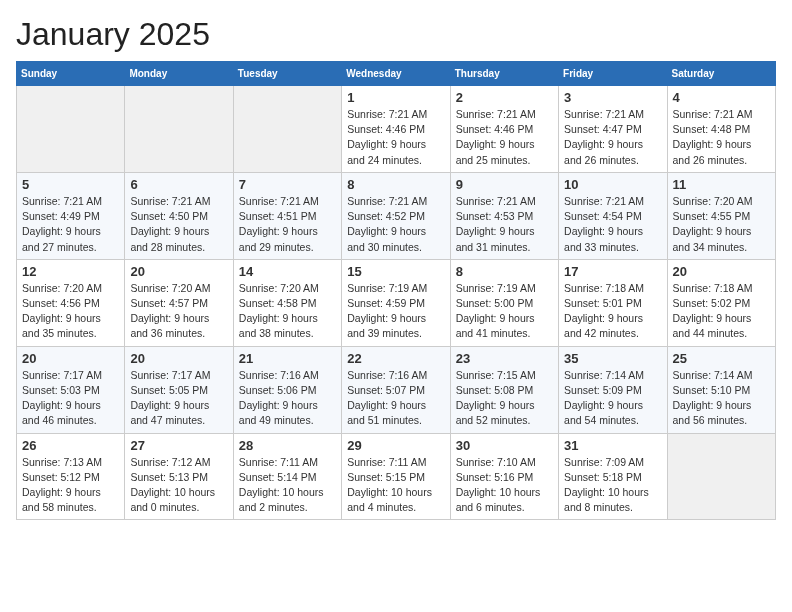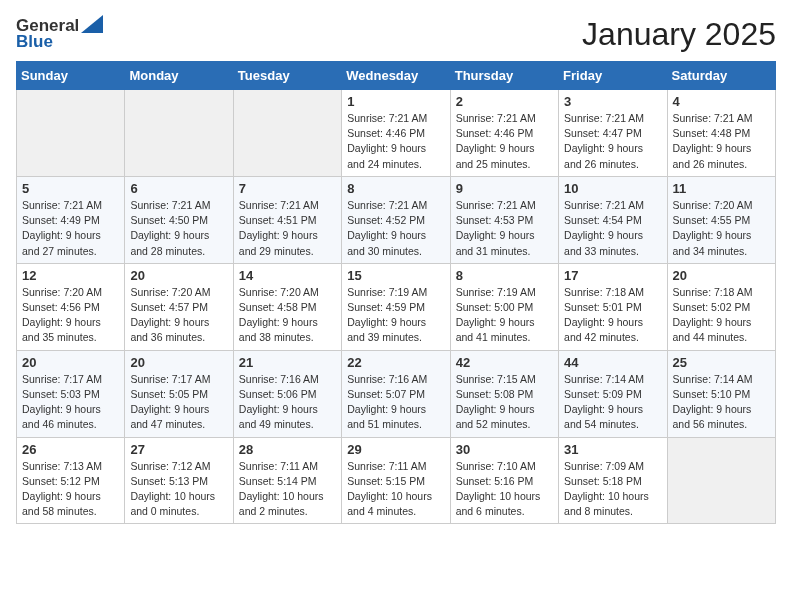--- a/index.html
+++ b/index.html
@@ -36,21 +36,21 @@
       color: #444;
     }
     .calendar {
       width: 100%;
       border-collapse: collapse;
       border: 1px solid #ccc;
     }
     .calendar th {
       background-color: #2a6db5;
       color: #fff;
-      font-size: 13px;
+      font-size: 10px;
       font-weight: bold;
       padding: 6px 4px;
       text-align: left;
       border: 1px solid #2a6db5;
     }
     .calendar td {
       vertical-align: top;
       border: 1px solid #ccc;
       padding: 4px 5px;
       width: 108px;
@@ -75,29 +75,20 @@
       line-height: 1.45;
     }
     .empty-cell {
       background: #f0f0f0 !important;
     }
   </style>
 </head>
 <body>
 
 <div class="header">
-  <div class="logo">
-    <div style="display:flex;align-items:center;gap:2px;">
-      <span class="logo-general" style="font-size:17px;font-weight:bold;color:#333;">General</span>
-      <svg width="22" height="18" viewBox="0 0 22 18" style="margin-top:-4px;">
-        <polygon points="0,18 22,0 22,18" fill="#1a5fa8"></polygon>
-      </svg>
-    </div>
-    <span class="logo-blue" style="font-size:17px;font-weight:bold;color:#1a5fa8;margin-top:-4px;margin-left:0;">Blue</span>
-  </div>
   <div class="title-block">
     <div class="month-title">January 2025</div>
   </div>
 </div>
 
 <table class="calendar">
   <thead>
     <tr>
     <th>Sunday</th>
         <th>Monday</th>
@@ -201,25 +192,25 @@
         </td>
         <td>
           <span class="day-num">21</span>
           <div class="cell-content">Sunrise: 7:16 AM<br>Sunset: 5:06 PM<br>Daylight: 9 hours<br>and 49 minutes.</div>
         </td>
         <td>
           <span class="day-num">22</span>
           <div class="cell-content">Sunrise: 7:16 AM<br>Sunset: 5:07 PM<br>Daylight: 9 hours<br>and 51 minutes.</div>
         </td>
         <td>
-          <span class="day-num">42</span>
+          <span class="day-num">23</span>
           <div class="cell-content">Sunrise: 7:15 AM<br>Sunset: 5:08 PM<br>Daylight: 9 hours<br>and 52 minutes.</div>
         </td>
         <td>
-          <span class="day-num">44</span>
+          <span class="day-num">35</span>
           <div class="cell-content">Sunrise: 7:14 AM<br>Sunset: 5:09 PM<br>Daylight: 9 hours<br>and 54 minutes.</div>
         </td>
         <td>
           <span class="day-num">25</span>
           <div class="cell-content">Sunrise: 7:14 AM<br>Sunset: 5:10 PM<br>Daylight: 9 hours<br>and 56 minutes.</div>
         </td>
       </tr>
       <tr>
         <td>
           <span class="day-num">26</span>

